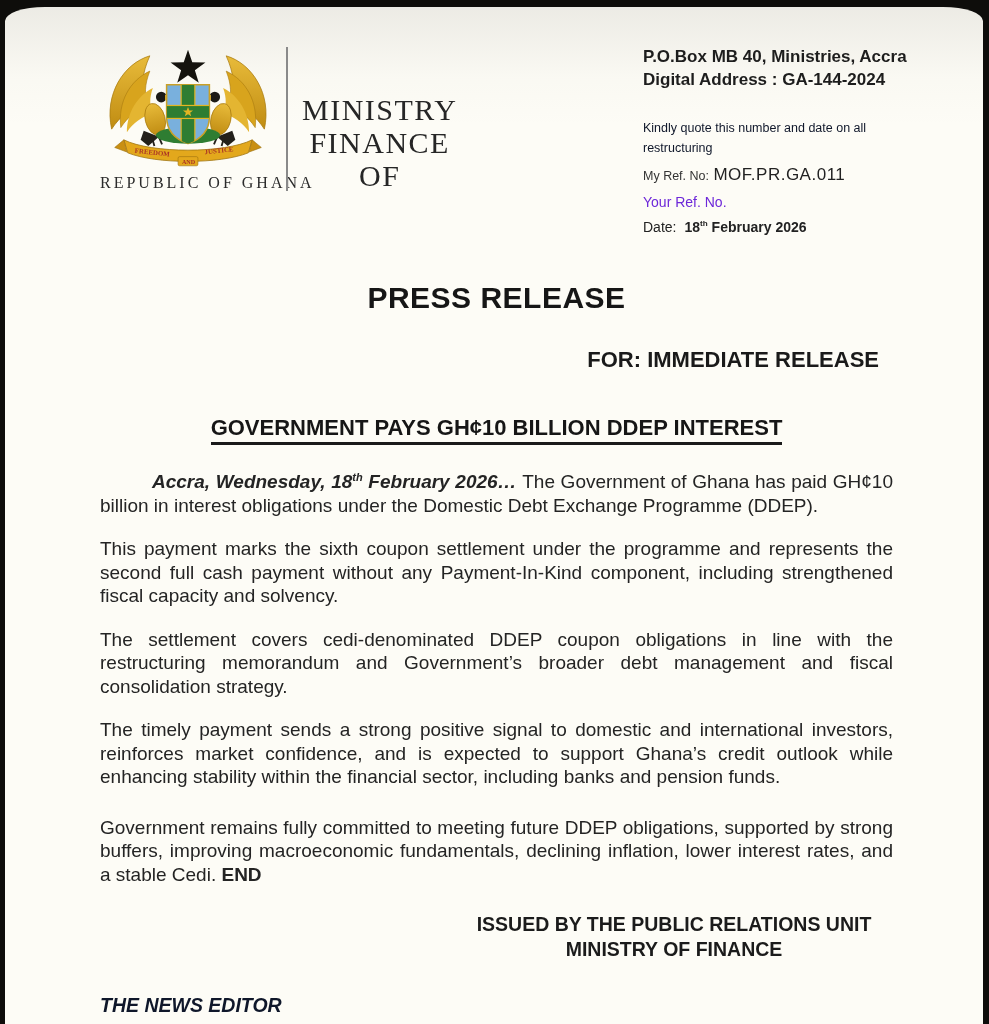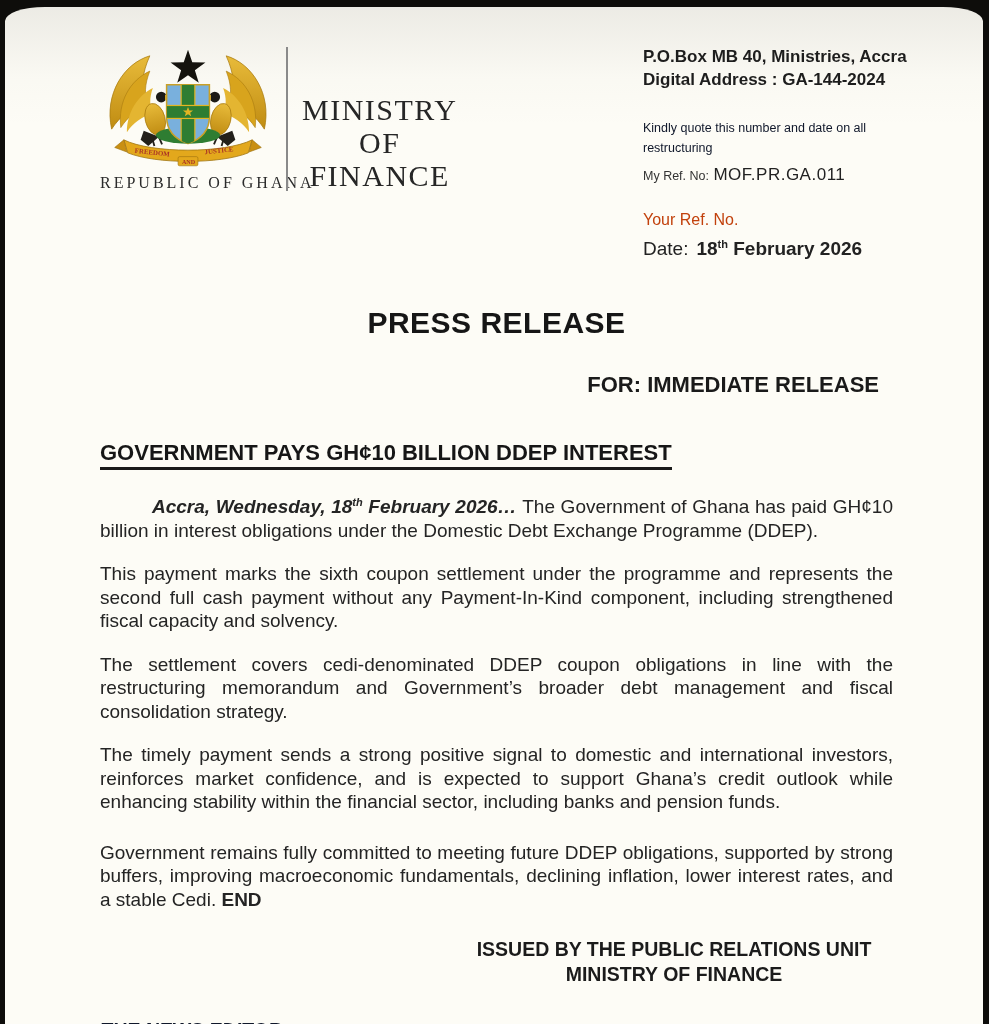--- a/index.html
+++ b/index.html
@@ -45,35 +45,35 @@
     font-family: Liberation Serif, serif;
     font-size: 30px; line-height: 33px; letter-spacing: 1.5px;
     color: #262626; text-align: center; margin-top: 48px; flex: 0 0 auto;
   }
   .contact-block { margin-left: auto; width: 272px; margin-right: -22px; flex: 0 0 auto; }
   .addr-line { font-weight: bold; font-size: 17px; line-height: 23px; white-space: nowrap; color: #1d1d1d; }
   .quote-note { margin-top: 27px; font-size: 12.5px; line-height: 20px; color: #0f172a; }
   .ref-line { margin-top: 7px; white-space: nowrap; }
   .ref-label { font-size: 12.5px; color: #333; }
   .ref-value { font-size: 17px; color: #222; letter-spacing: 0.5px; }
-  .your-ref { margin-top: 26px; font-size: 16px; color: #c2410c; }
-  .date-line { margin-top: 9px; font-size: 19px; color: #222; white-space: nowrap; }
+  .your-ref { margin-top: 9px; font-size: 14px; color: #6d28d9; }
+  .date-line { margin-top: 9px; font-size: 14px; color: #222; white-space: nowrap; }
   .date-value { font-weight: bold; margin-left: 8px; }
   sup { font-size: 58%; vertical-align: super; line-height: 0; }
 
   
   .press-title {
     text-align: center; font-size: 30px; font-weight: bold;
     letter-spacing: 0.5px; color: #161616; margin-top: 46px;
   }
   .for-release {
     text-align: right; padding-right: 14px; font-size: 22px;
     font-weight: bold; color: #1a1a1a; margin-top: 32px;
   }
-  .headline { margin-top: 42px; font-size: 22px; font-weight: bold; color: #161616; }
+  .headline { text-align: center; margin-top: 42px; font-size: 22px; font-weight: bold; color: #161616; }
   .headline .underline { border-bottom: 3px solid #1a1a1a; padding-bottom: 2px; }
 
   
   .body-para {
     font-size: 19px; line-height: 23.5px; text-align: justify;
     color: #242424; margin-top: 20px; width: 793px;
   }
   .body-para.first { margin-top: 29px; text-indent: 52px; }
   .body-para.last { margin-top: 27px; }
   .lead-bold-italic { font-weight: bold; font-style: italic; }
@@ -152,22 +152,22 @@
             <text x="102" y="153" font-size="8" fill="#a93226">AND</text>
           </g>
         </svg>
         <div class="republic-label">REPUBLIC OF GHANA</div>
       </div>
 
       <div class="letterhead-divider"></div>
 
       <div class="ministry-block">
         <div>MINISTRY</div>
+        <div>FINANCE</div>
         <div>OF</div>
-        <div>FINANCE</div>
       </div>
 
       <div class="contact-block">
         <div class="addr-line">P.O.Box MB 40, Ministries, Accra</div>
         <div class="addr-line">Digital Address : GA-144-2024</div>
         <div class="quote-note">
           <div>Kindly quote this number and date on all</div>
           <div>restructuring</div>
         </div>
         <div class="ref-line">

